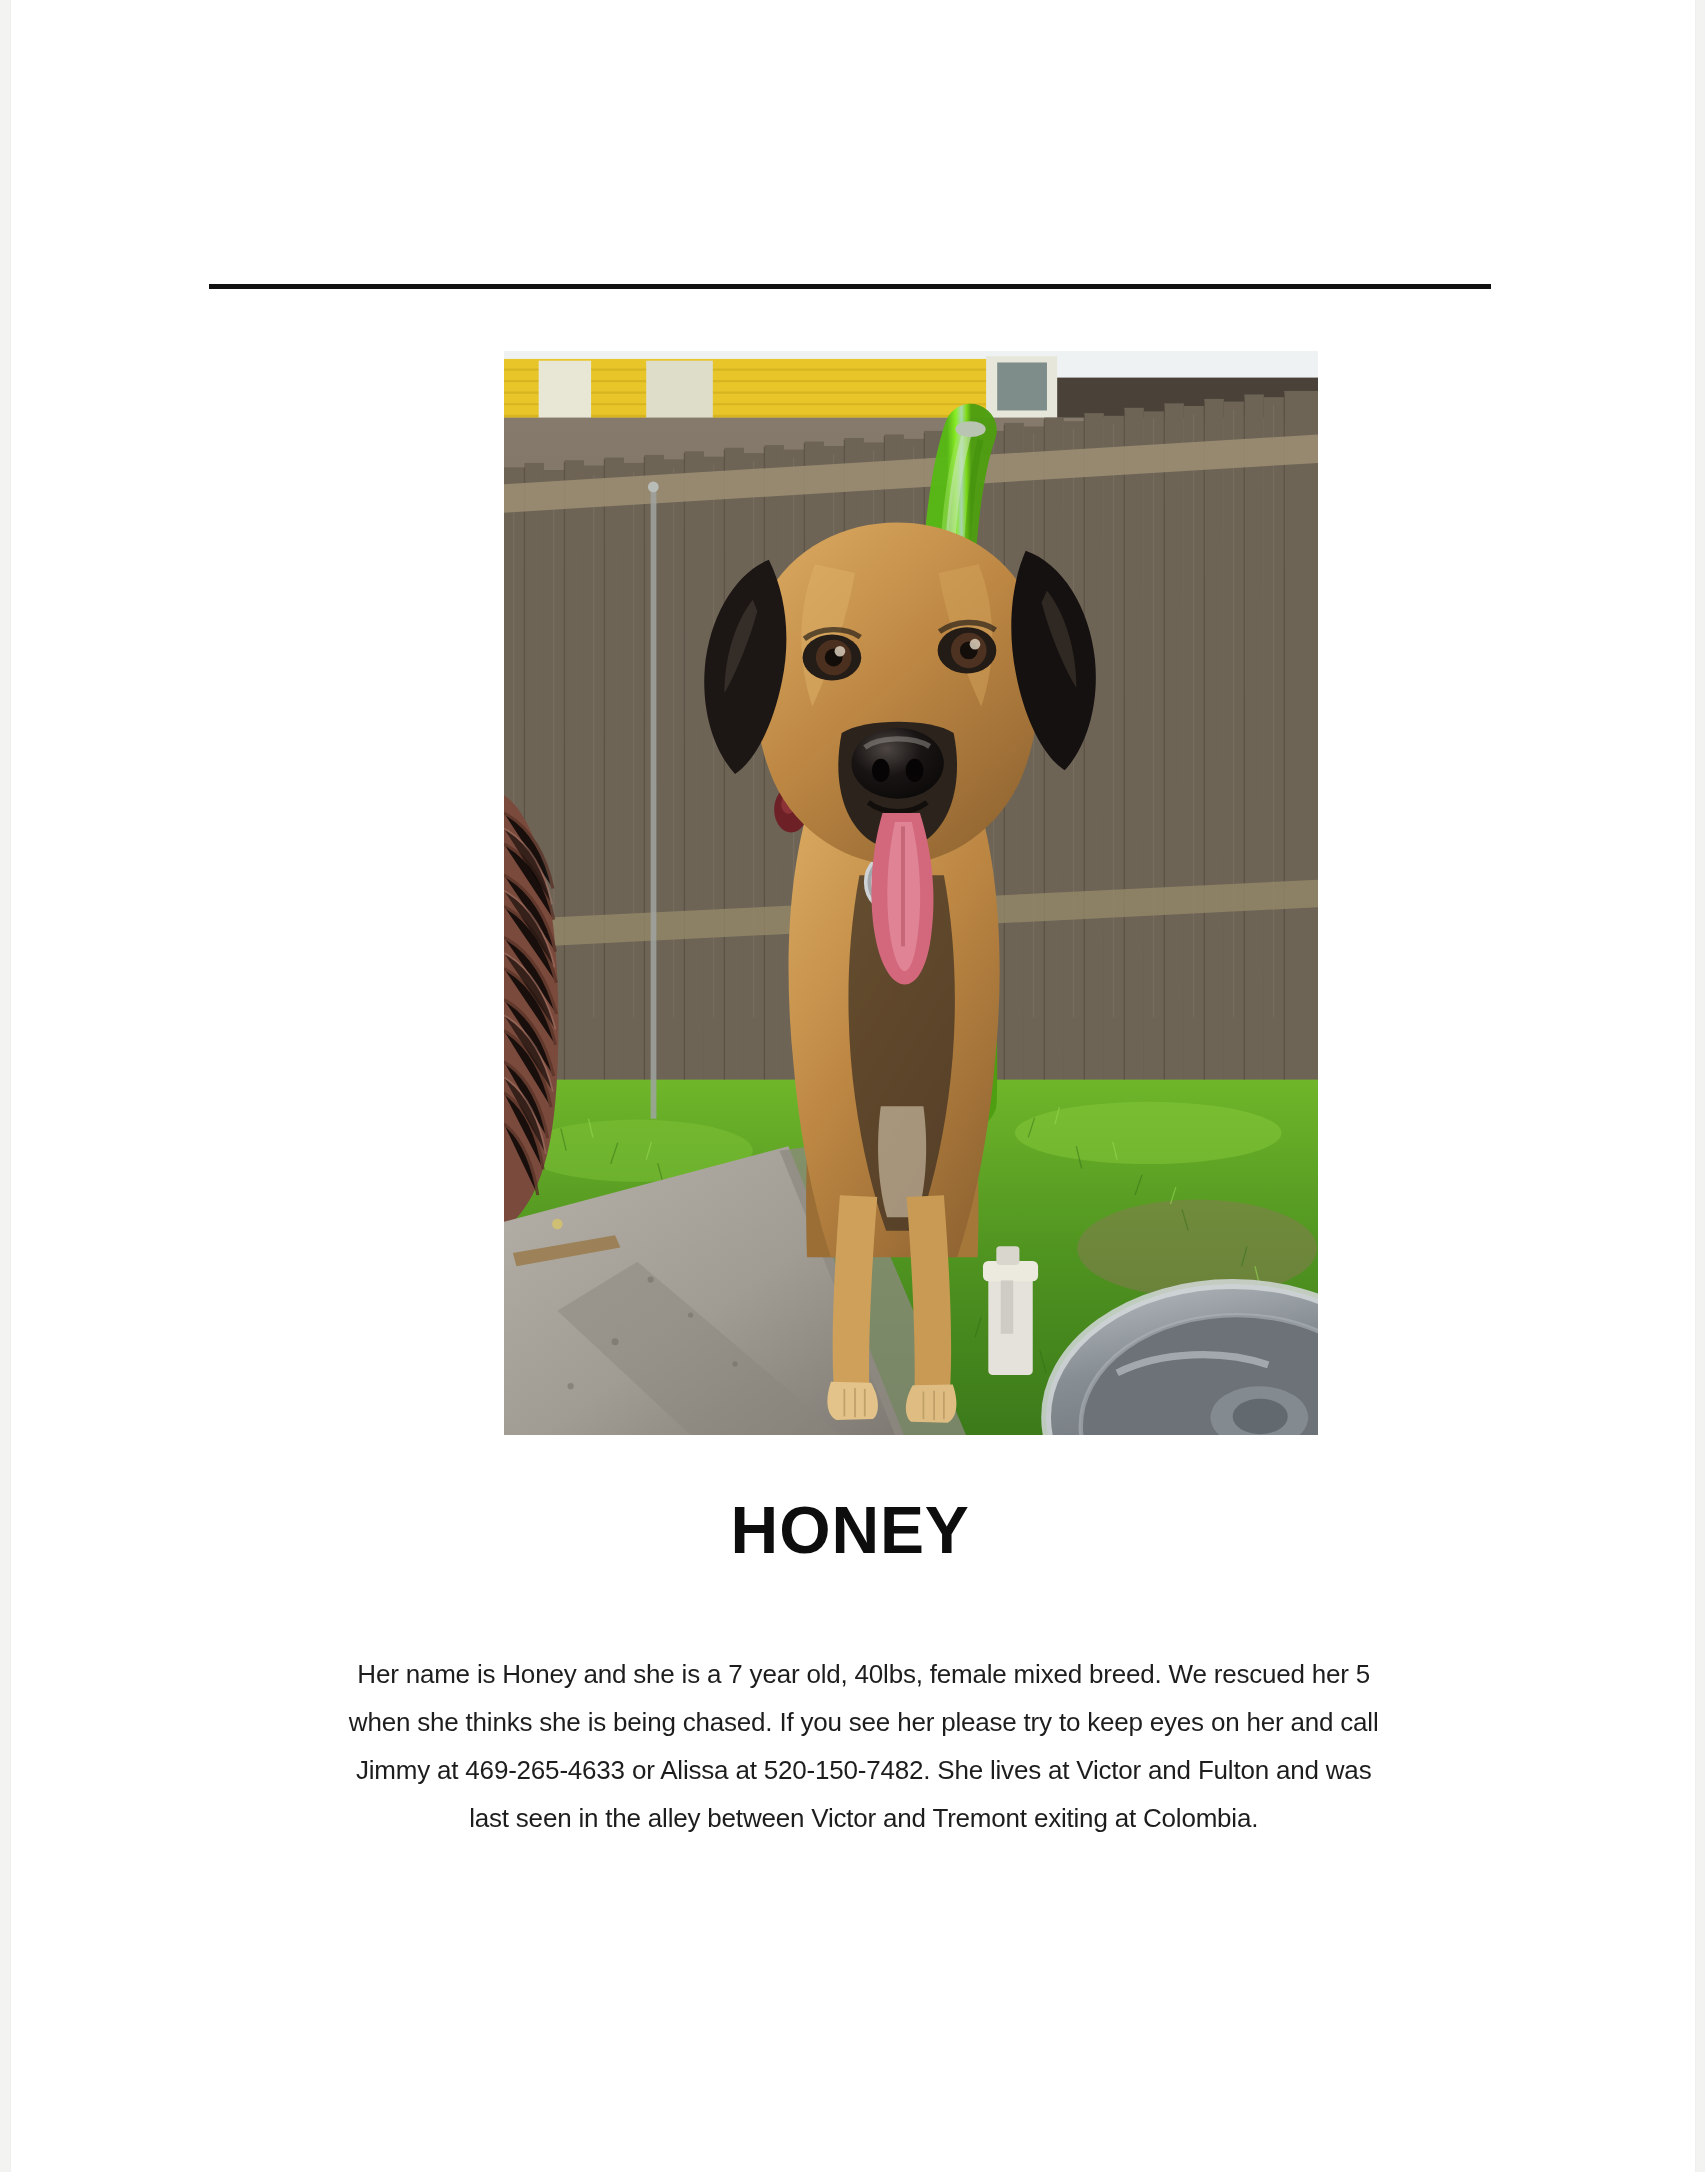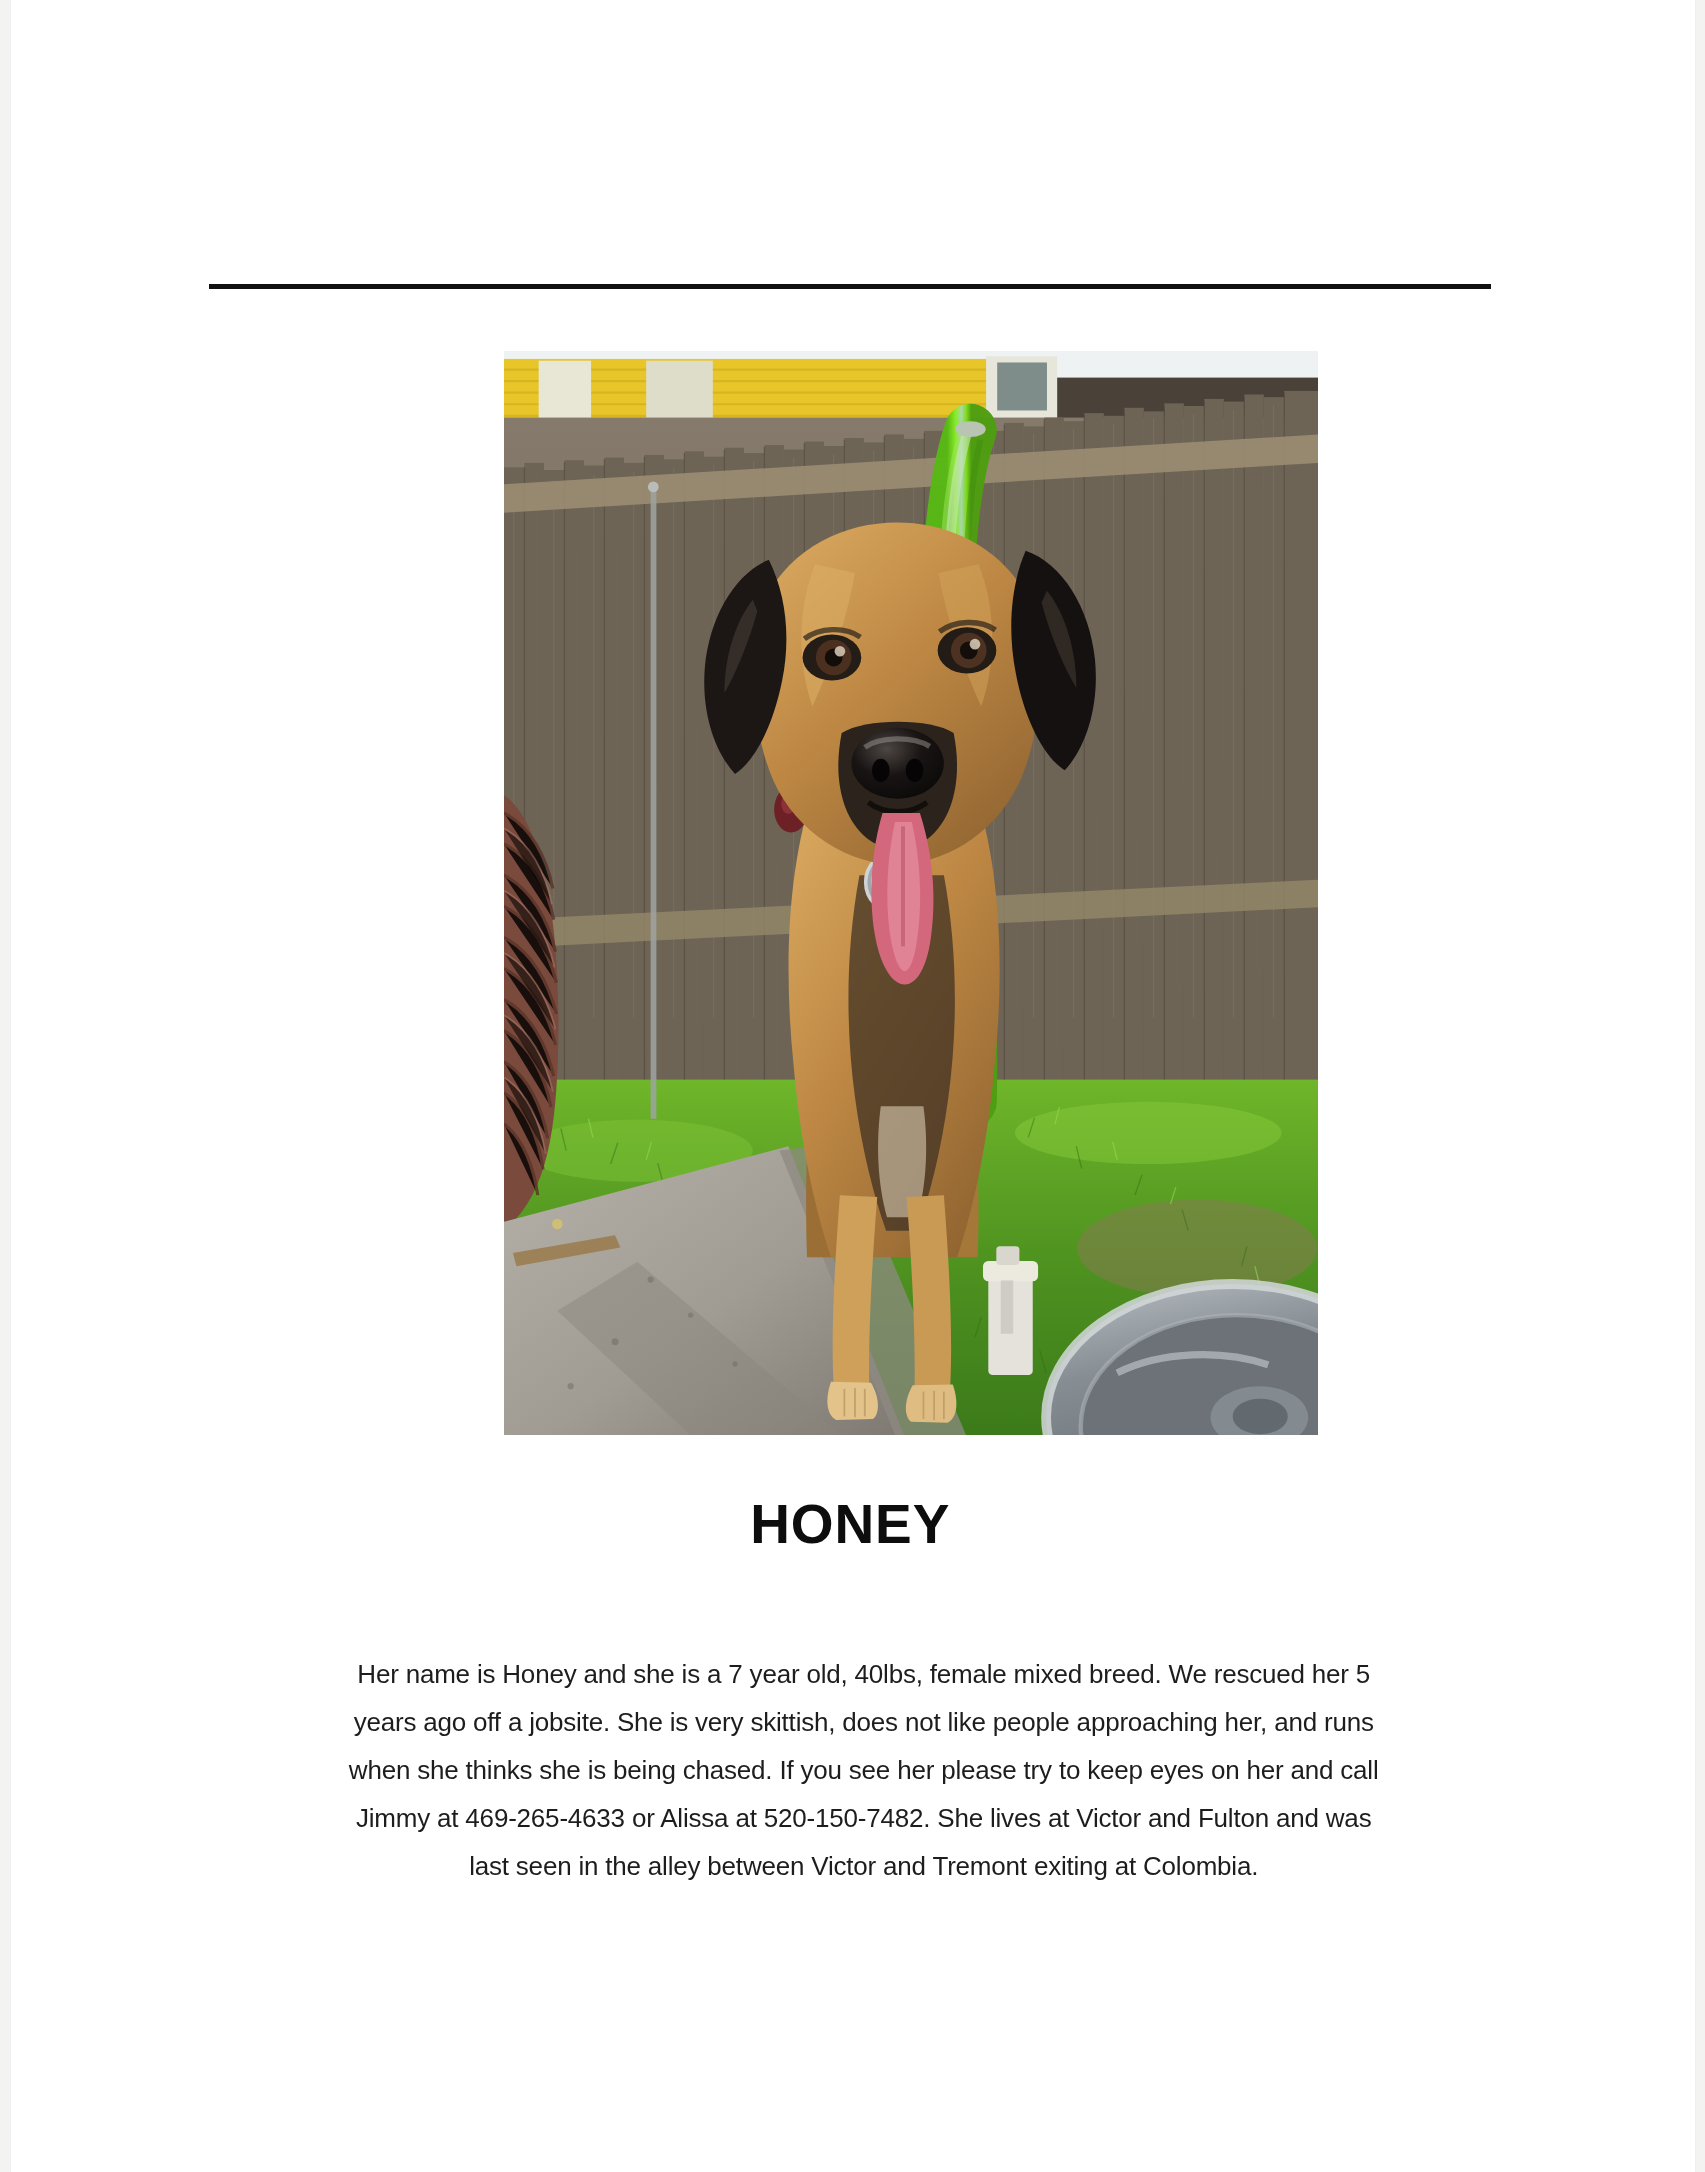--- a/index.html
+++ b/index.html
@@ -56,21 +56,21 @@
   .photo svg{display:block;width:100%;height:100%;}
 
   
   .dog-name{
     position:absolute;
     left:198px; top:1496px;
     width:1283px;
     text-align:center;
     font-family:"Liberation Sans", sans-serif;
     font-weight:700;
-    font-size:55px;
+    font-size:66px;
     letter-spacing:0.9px;
     color:#0d0d0d;
     line-height:1.05;
   }
 
   
   .body-copy{
     position:absolute;
     left:209px; top:1650px;
     width:1288px;
@@ -430,20 +430,19 @@
                  C914 1396 926 1364 932 1308 C942 1230 936 1140 918 1060 Z" fill="#e58ea0" opacity="0.7"></path>
         <path d="M898 1070 L898 1340" stroke="#b4505f" stroke-width="9" opacity="0.55"></path>
       </g>
     </svg>
   </div>
 
   <div class="dog-name">HONEY</div>
 
   <div class="body-copy">
     <span class="ln">Her name is Honey and she is a 7 year old, 40lbs, female mixed breed.  We rescued her 5</span>
-    <span class="ln">years ago off a jobsite.  She is very skittish, does not like people approaching her, and runs</span>
     <span class="ln">when she thinks she is being chased.  If you see her please try to keep eyes on her and call</span>
     <span class="ln">Jimmy at 469-265-4633 or Alissa at 520-150-7482.  She lives at Victor and Fulton and was</span>
     <span class="ln">last seen in the alley between Victor and Tremont exiting at Colombia.</span>
   </div>
 
 </div>
 
 
 </body></html>

